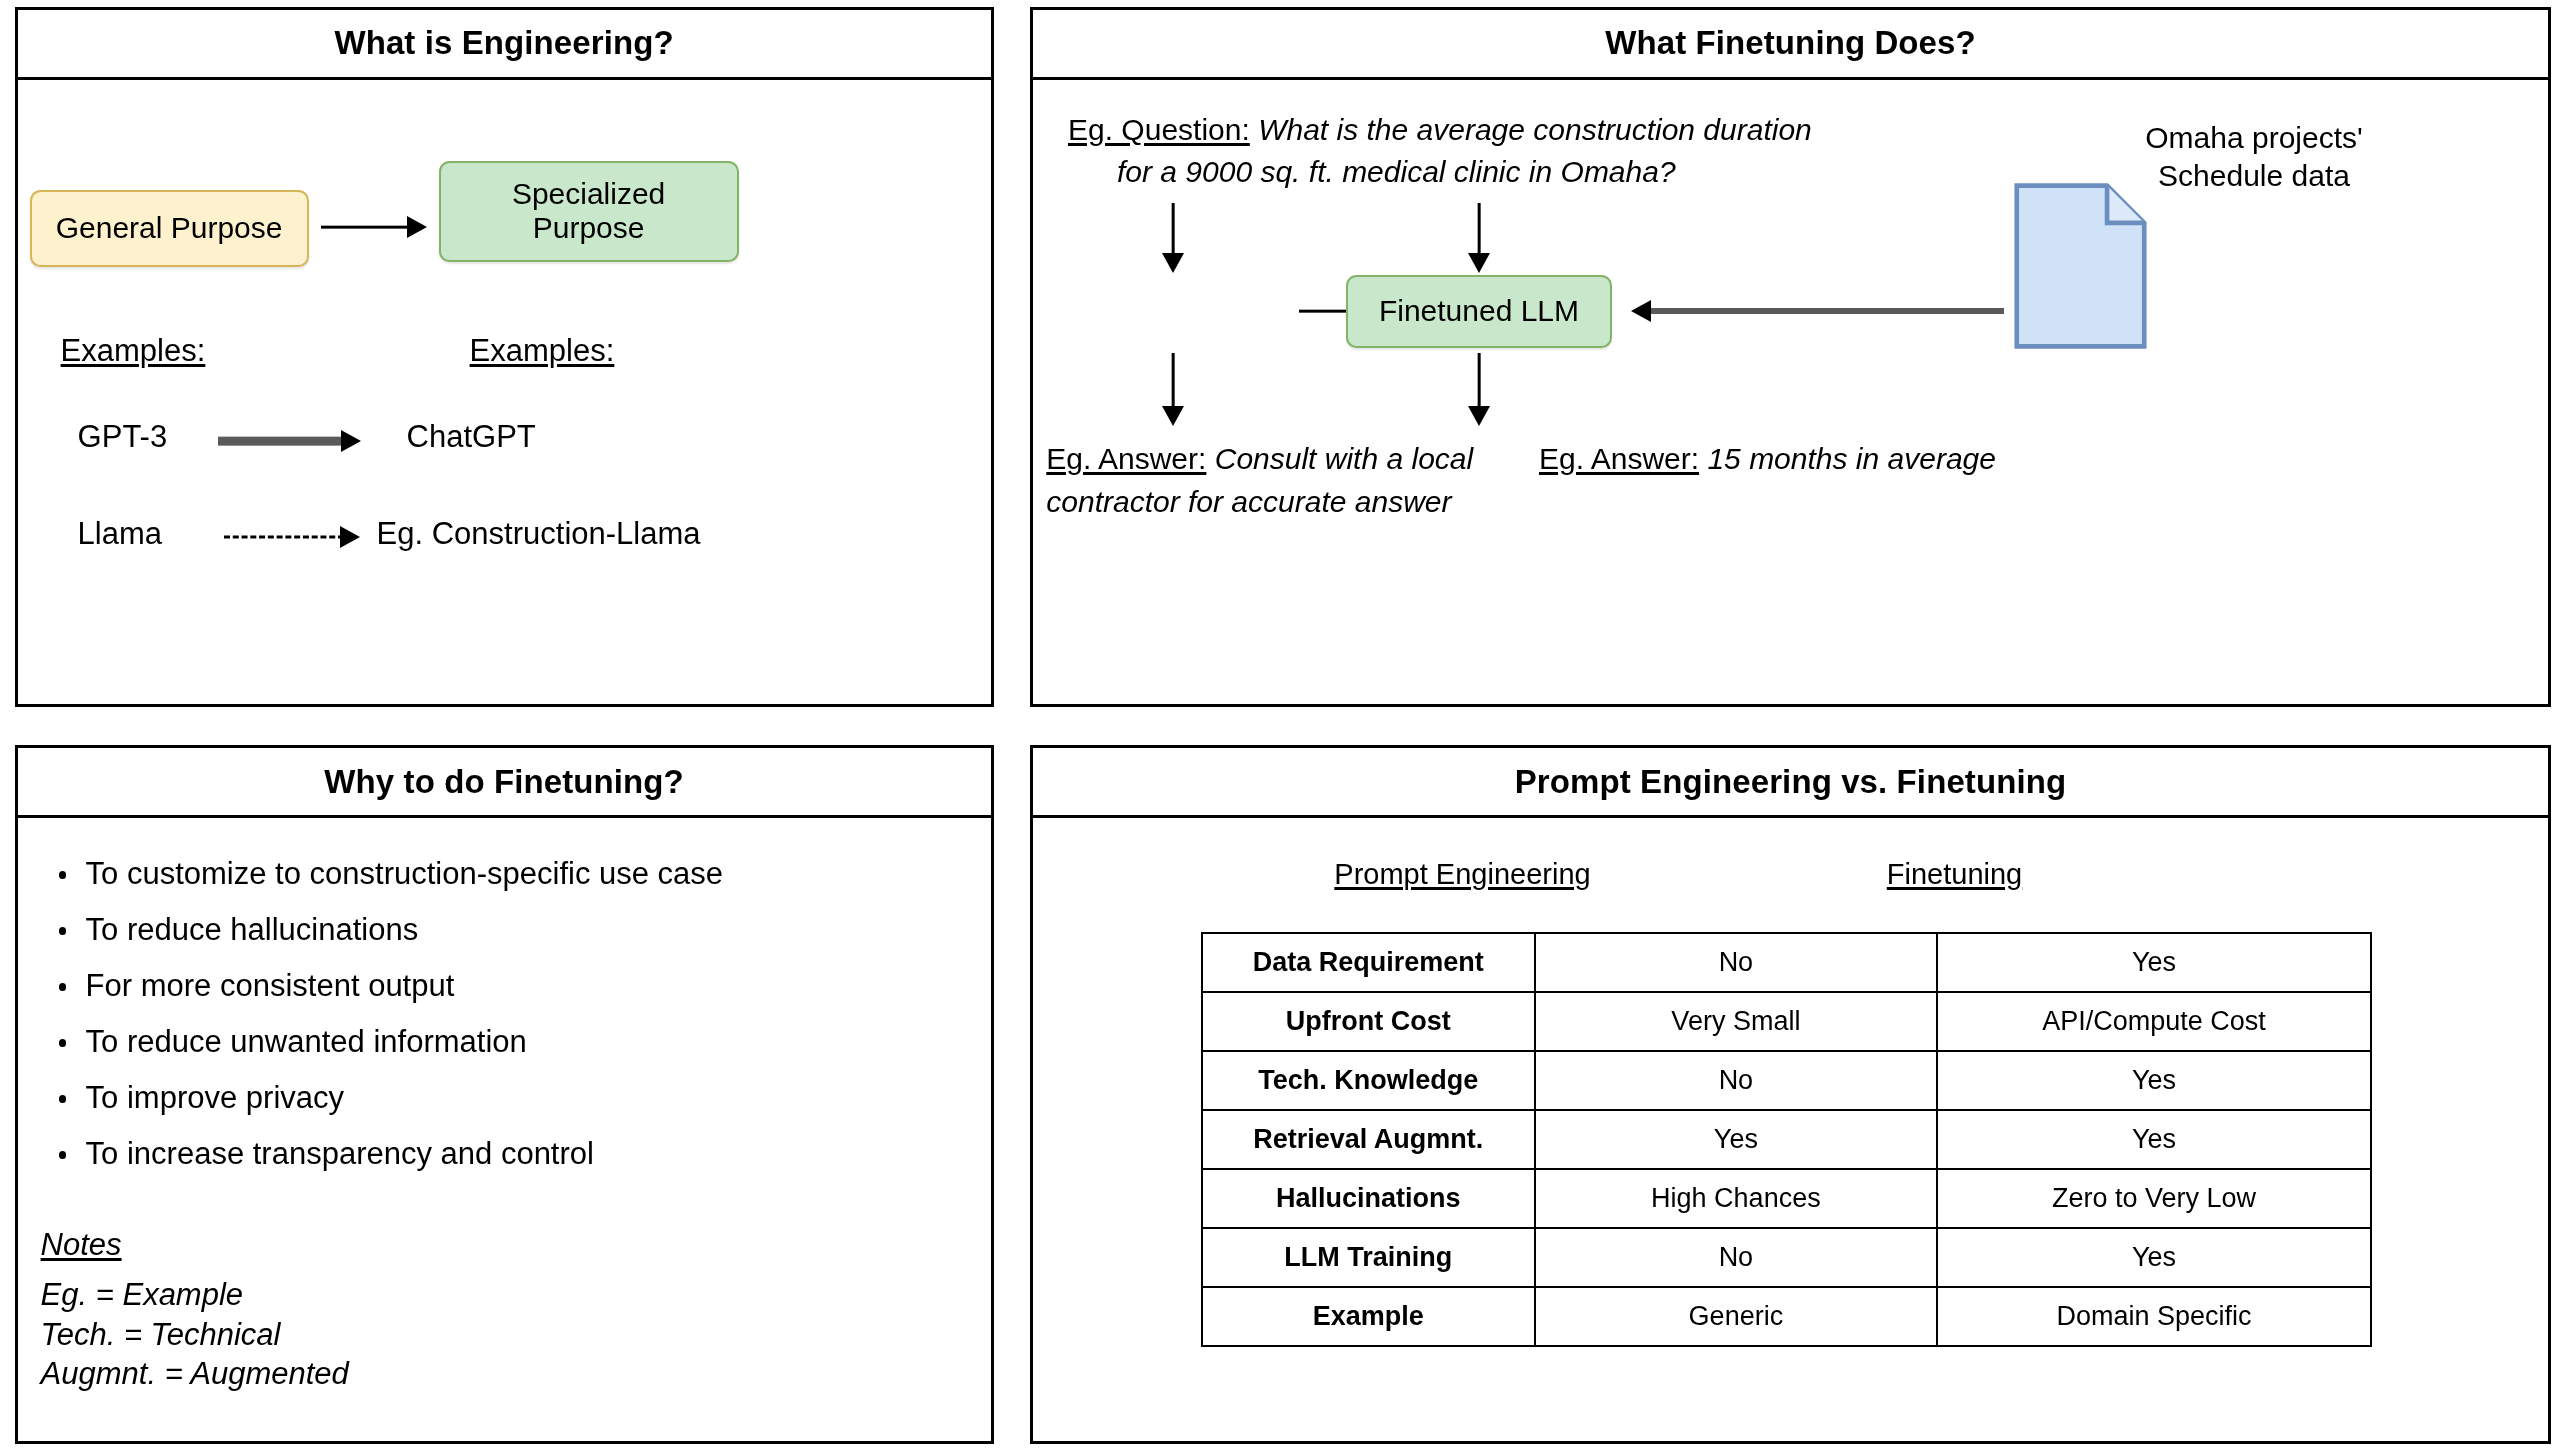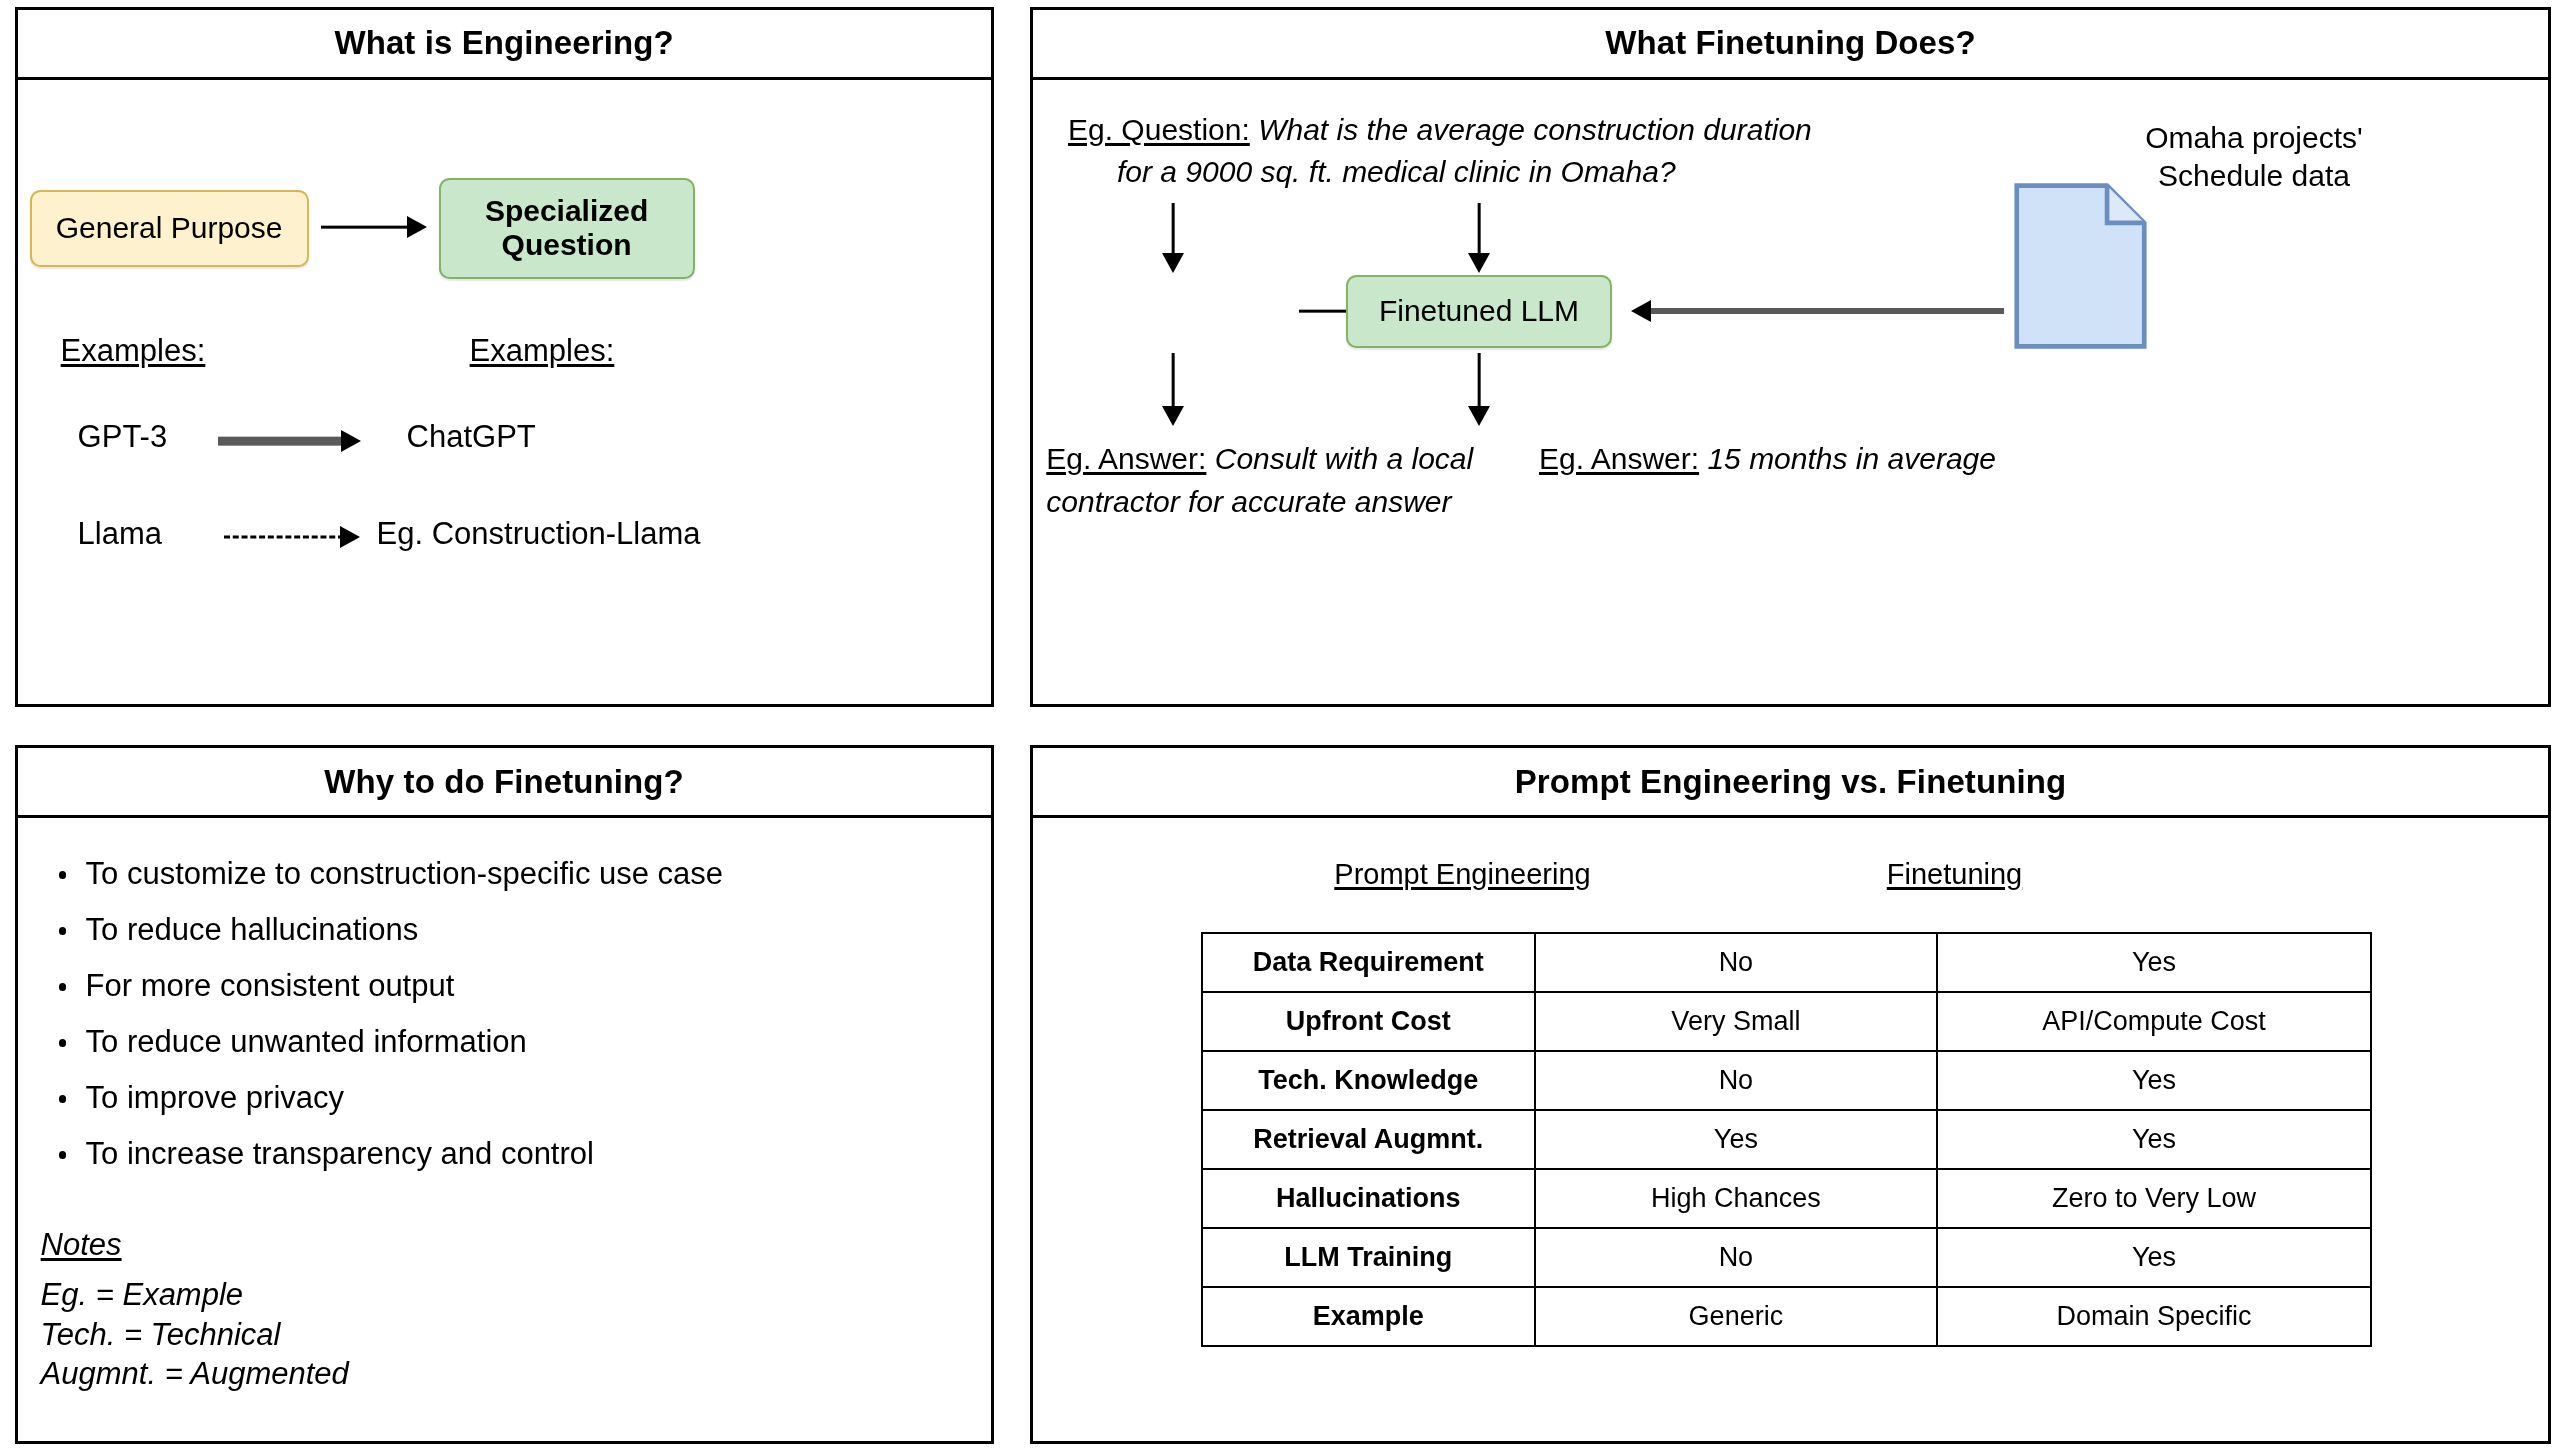--- a/index.html
+++ b/index.html
@@ -117,23 +117,23 @@
 
       <div class="rbox yellow" style="left:12px;top:110px;width:279px;height:77px;">
         <span>General Purpose</span>
       </div>
 
       <div class="arrow-h right" style="left:303px;top:131px;width:106px;height:33px;">
         <span class="shaft" style="width:88px;"></span>
         <span class="head"></span>
       </div>
 
-      <div class="rbox green" style="left:421px;top:98px;width:256px;height:101px;flex-direction:column;font-weight:bold;">
+      <div class="rbox green" style="left:421px;top:81px;width:300px;height:101px;flex-direction:column;">
         <span>Specialized</span>
-        <span>Question</span>
+        <span>Purpose</span>
       </div>
 
       <div class="abs u nowrap" style="left:43px;top:253px;font-size:31px;">Examples:</div>
       <div class="abs u nowrap" style="left:452px;top:253px;font-size:31px;">Examples:</div>
 
       <div class="abs nowrap" style="left:60px;top:339px;font-size:31px;">GPT-3</div>
       <div class="arrow-h right grey" style="left:200px;top:345px;width:143px;height:33px;">
         <span class="shaft" style="width:125px;height:8.7px;"></span>
         <span class="head"></span>
       </div>

